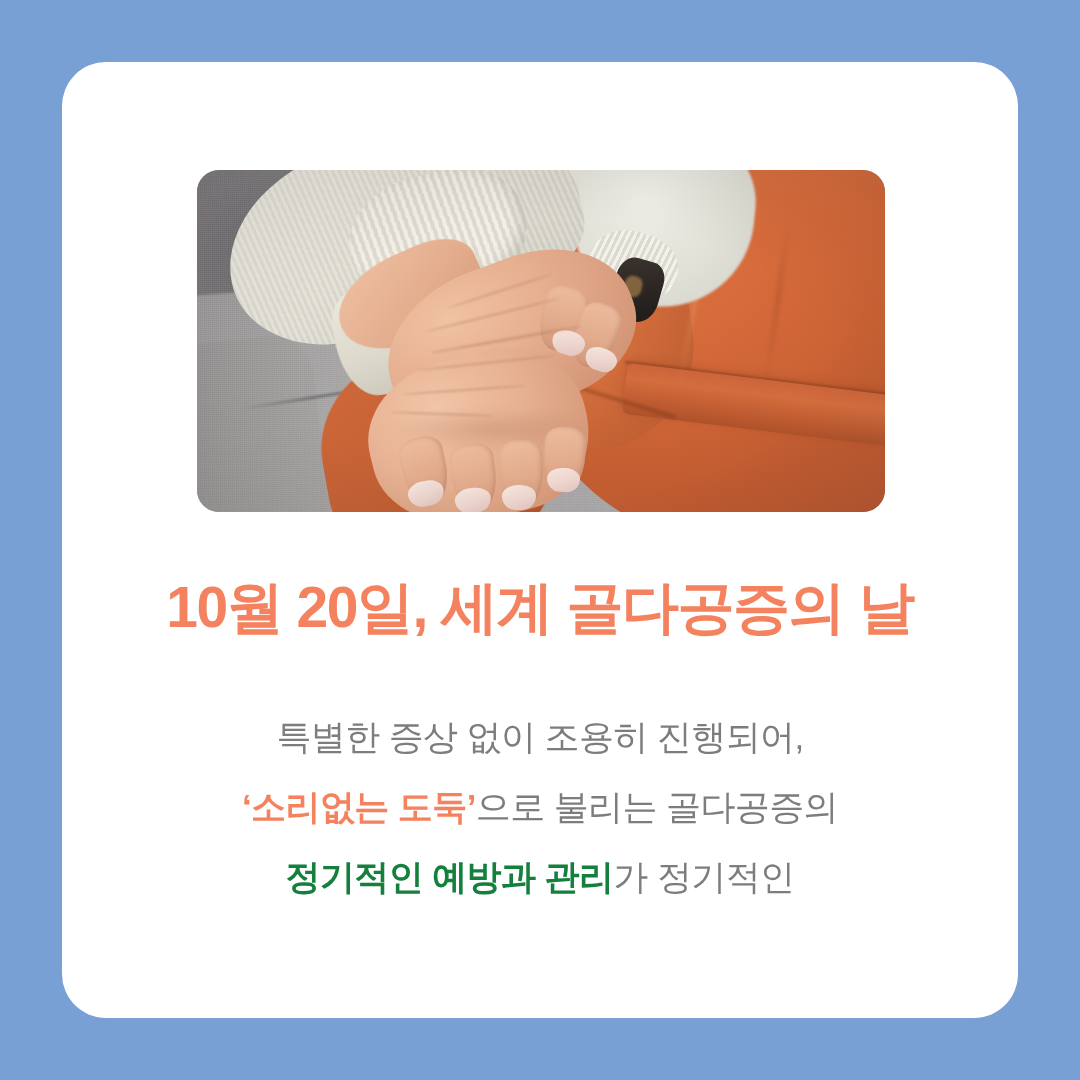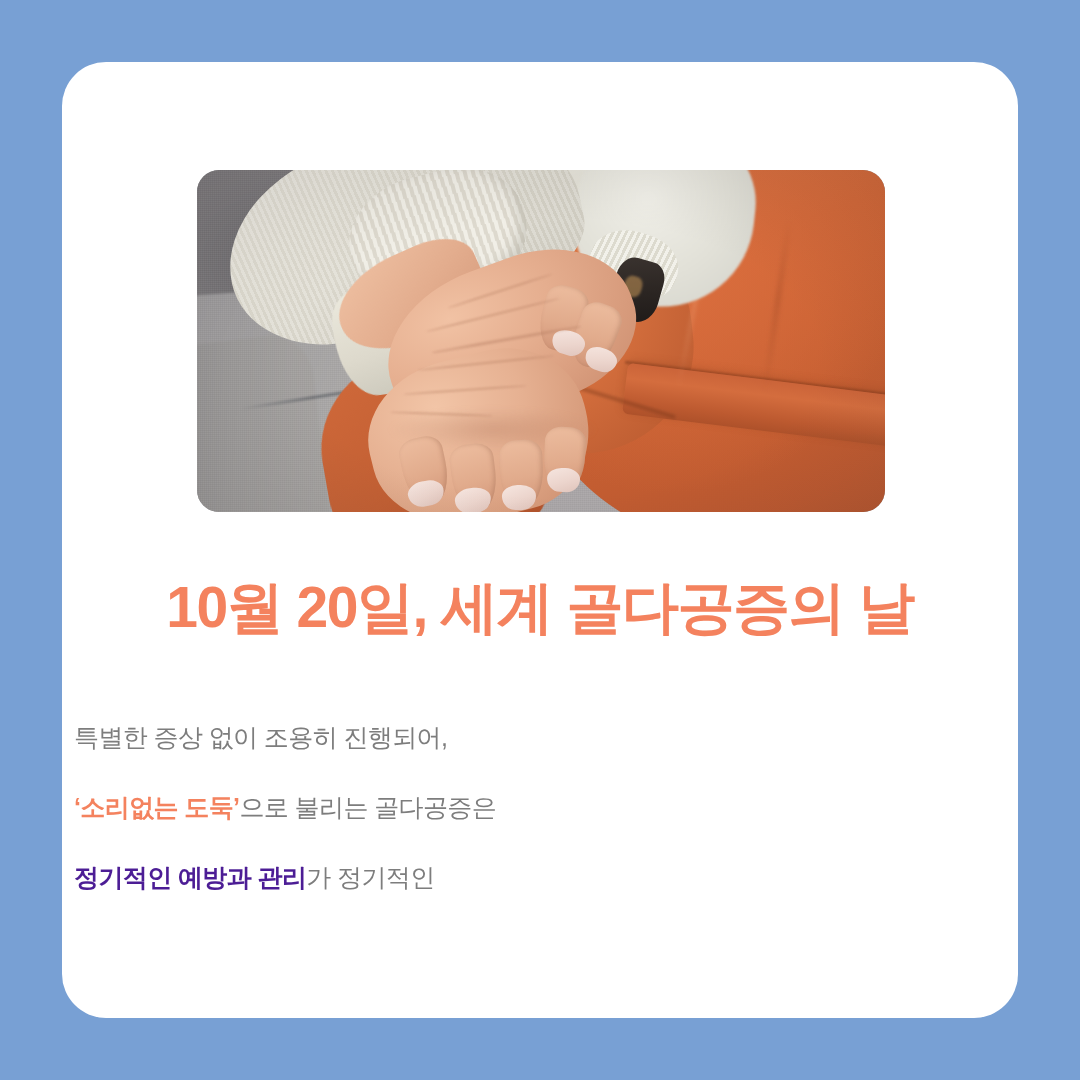--- a/index.html
+++ b/index.html
@@ -366,36 +366,36 @@
     color: #f4825e;
     font-size: 57px;
     font-weight: bold;
     letter-spacing: -1.5px;
     line-height: 1.18;
     white-space: nowrap;
   }
 
   .body-copy {
     position: absolute;
-    left: 12px; right: 0;
+    left: 0; right: 0;
     top: 640px;       
-    text-align: left;
+    text-align: center;
     color: #7d7d7d;
-    font-size: 25px;
+    font-size: 35px;
     line-height: 70px;
     letter-spacing: -0.6px;
     white-space: nowrap;
   }
   .body-copy .line { display: block; }
   .em-coral {
     color: #f4825e;
     font-weight: bold;
   }
   .em-dark {
-    color: #4c1d95;
+    color: #15803d;
     font-weight: bold;
   }
 </style>
 </head>
 <body>
 
 <div class="poster">
   <div class="card">
 
     <div class="photo-frame">
@@ -458,18 +458,18 @@
         <div class="layer nail n4"></div>
 
         <div class="layer depth-blur"></div>
       </div>
     </div>
 
     <div class="headline">10월 20일, 세계 골다공증의 날</div>
 
     <div class="body-copy">
       <span class="line">특별한 증상 없이 조용히 진행되어,</span>
-      <span class="line"><span class="em-coral">‘소리없는 도둑’</span><span>으로 불리는 골다공증은</span></span>
+      <span class="line"><span class="em-coral">‘소리없는 도둑’</span><span>으로 불리는 골다공증의</span></span>
       <span class="line"><span class="em-dark">정기적인 예방과 관리</span><span>가 정기적인</span></span>
     </div>
 
   </div>
 </div>
 
 </body></html>

